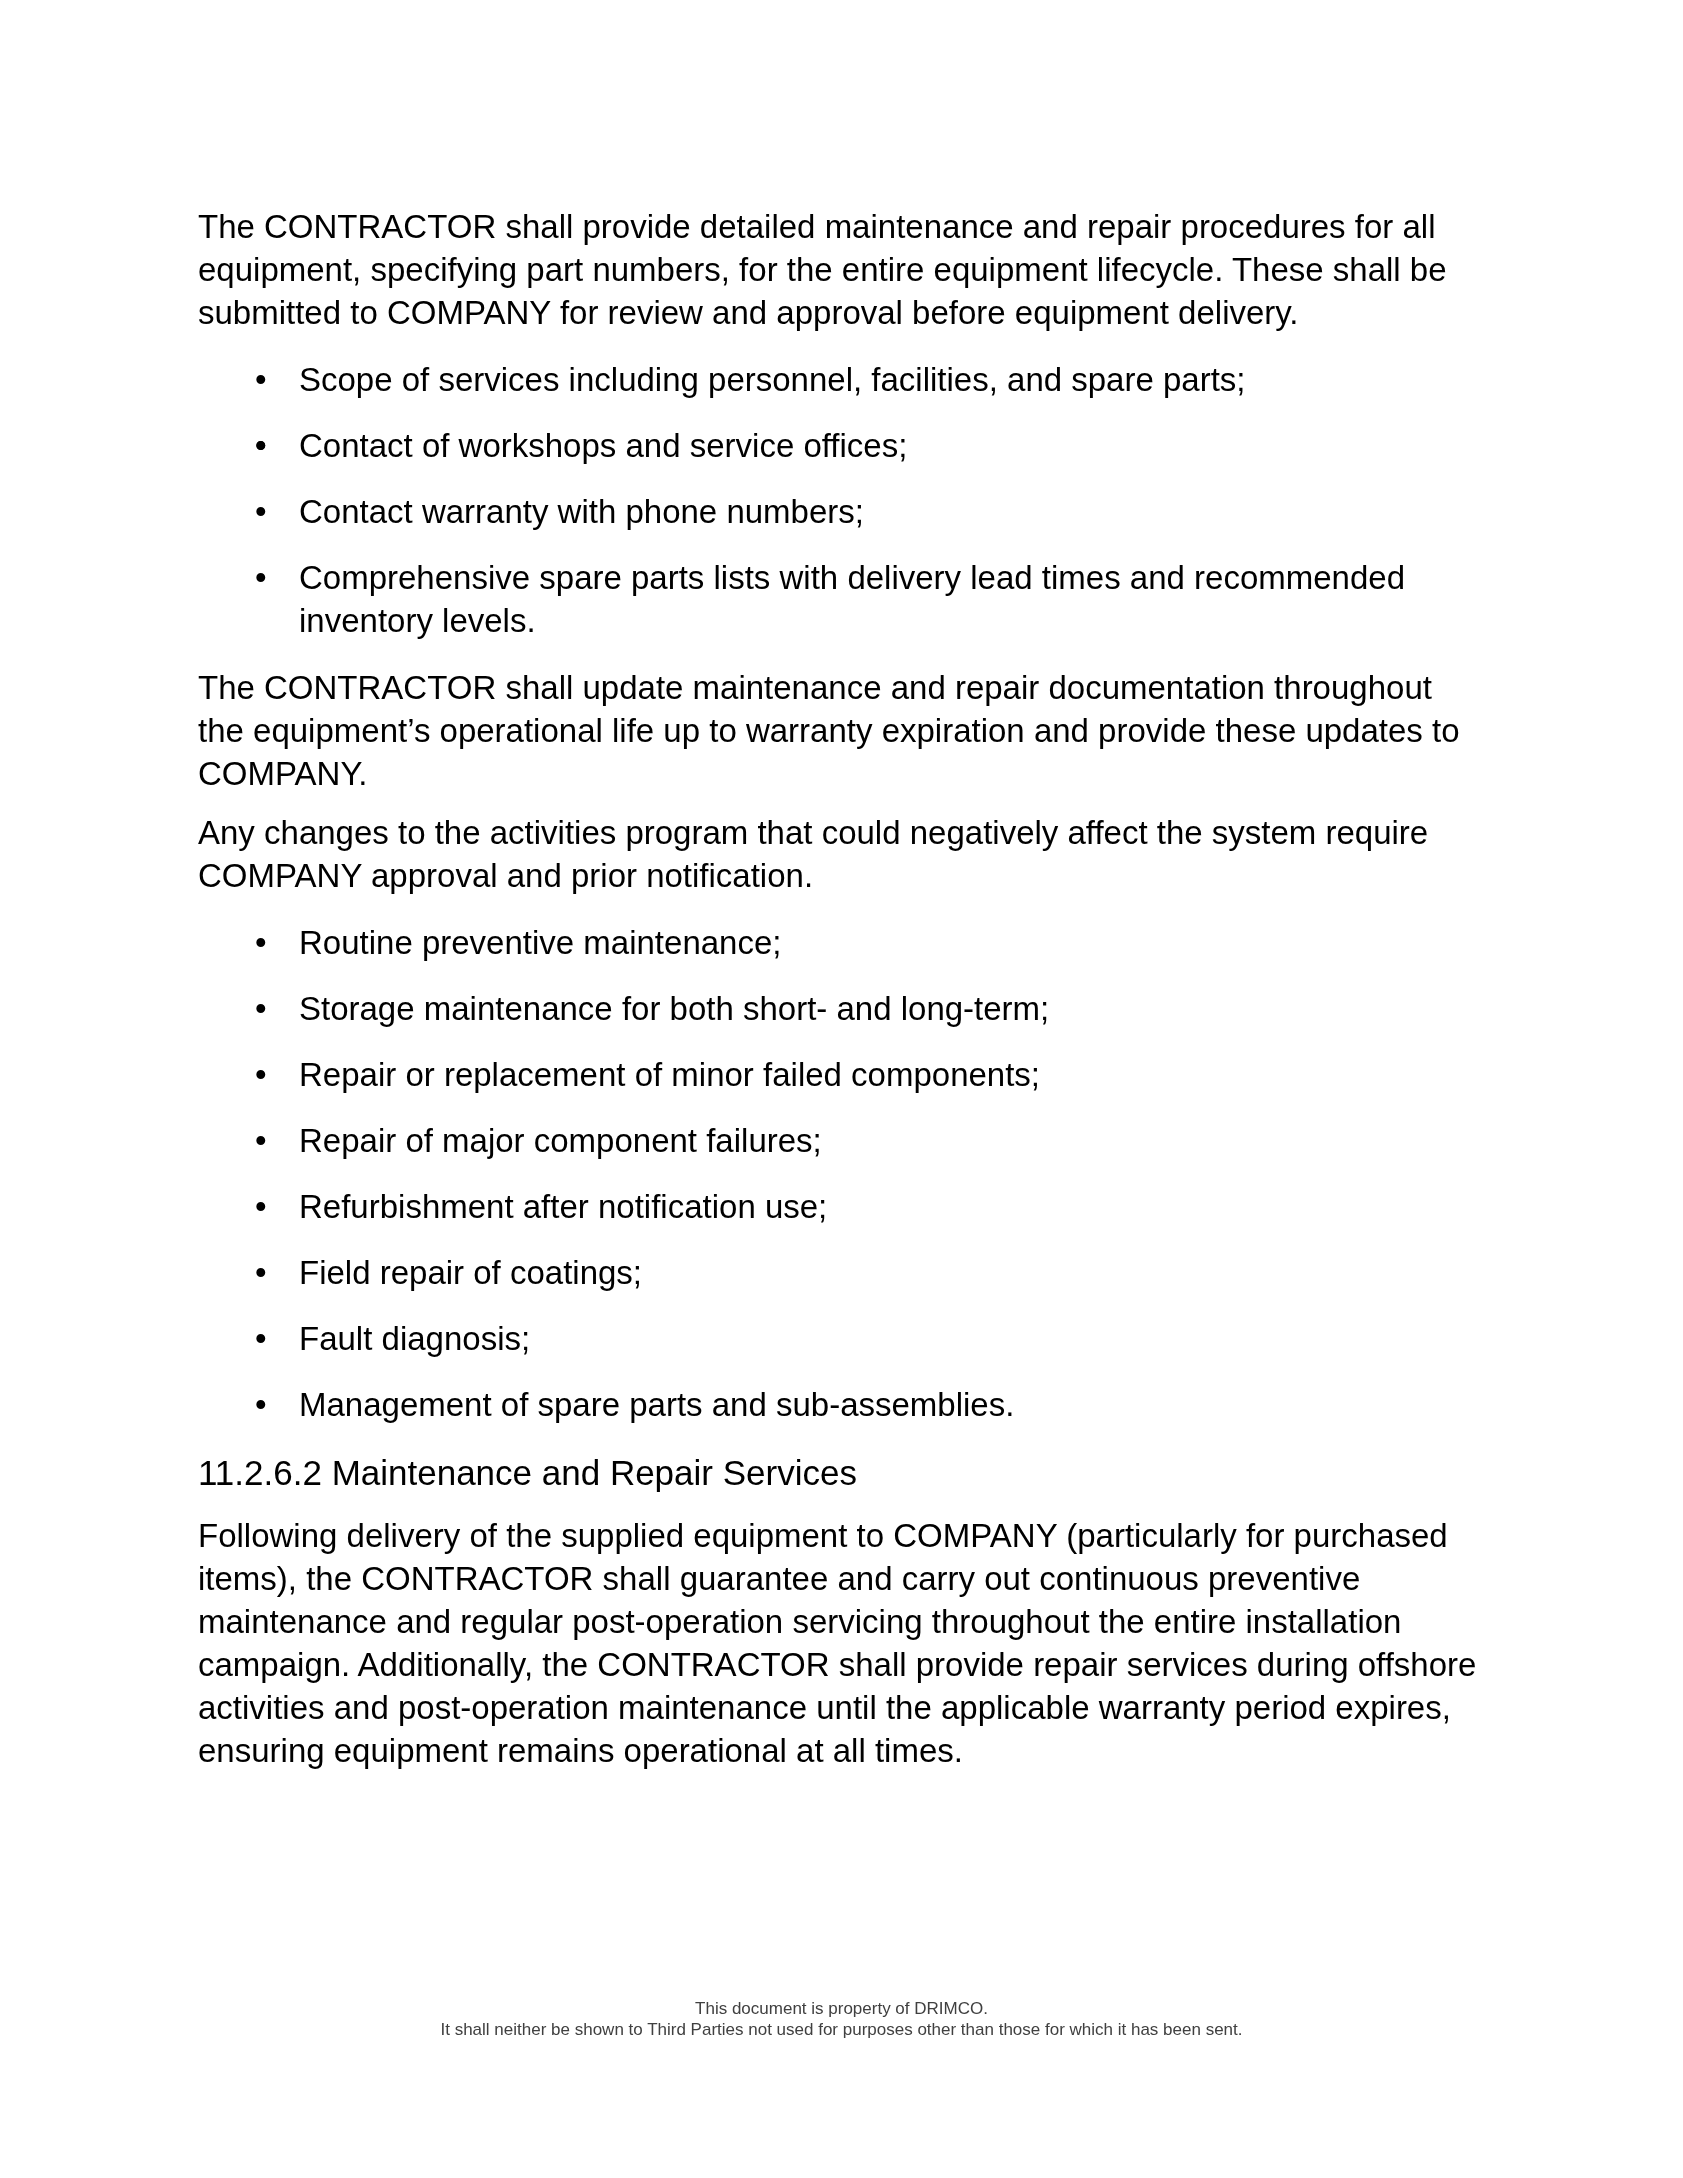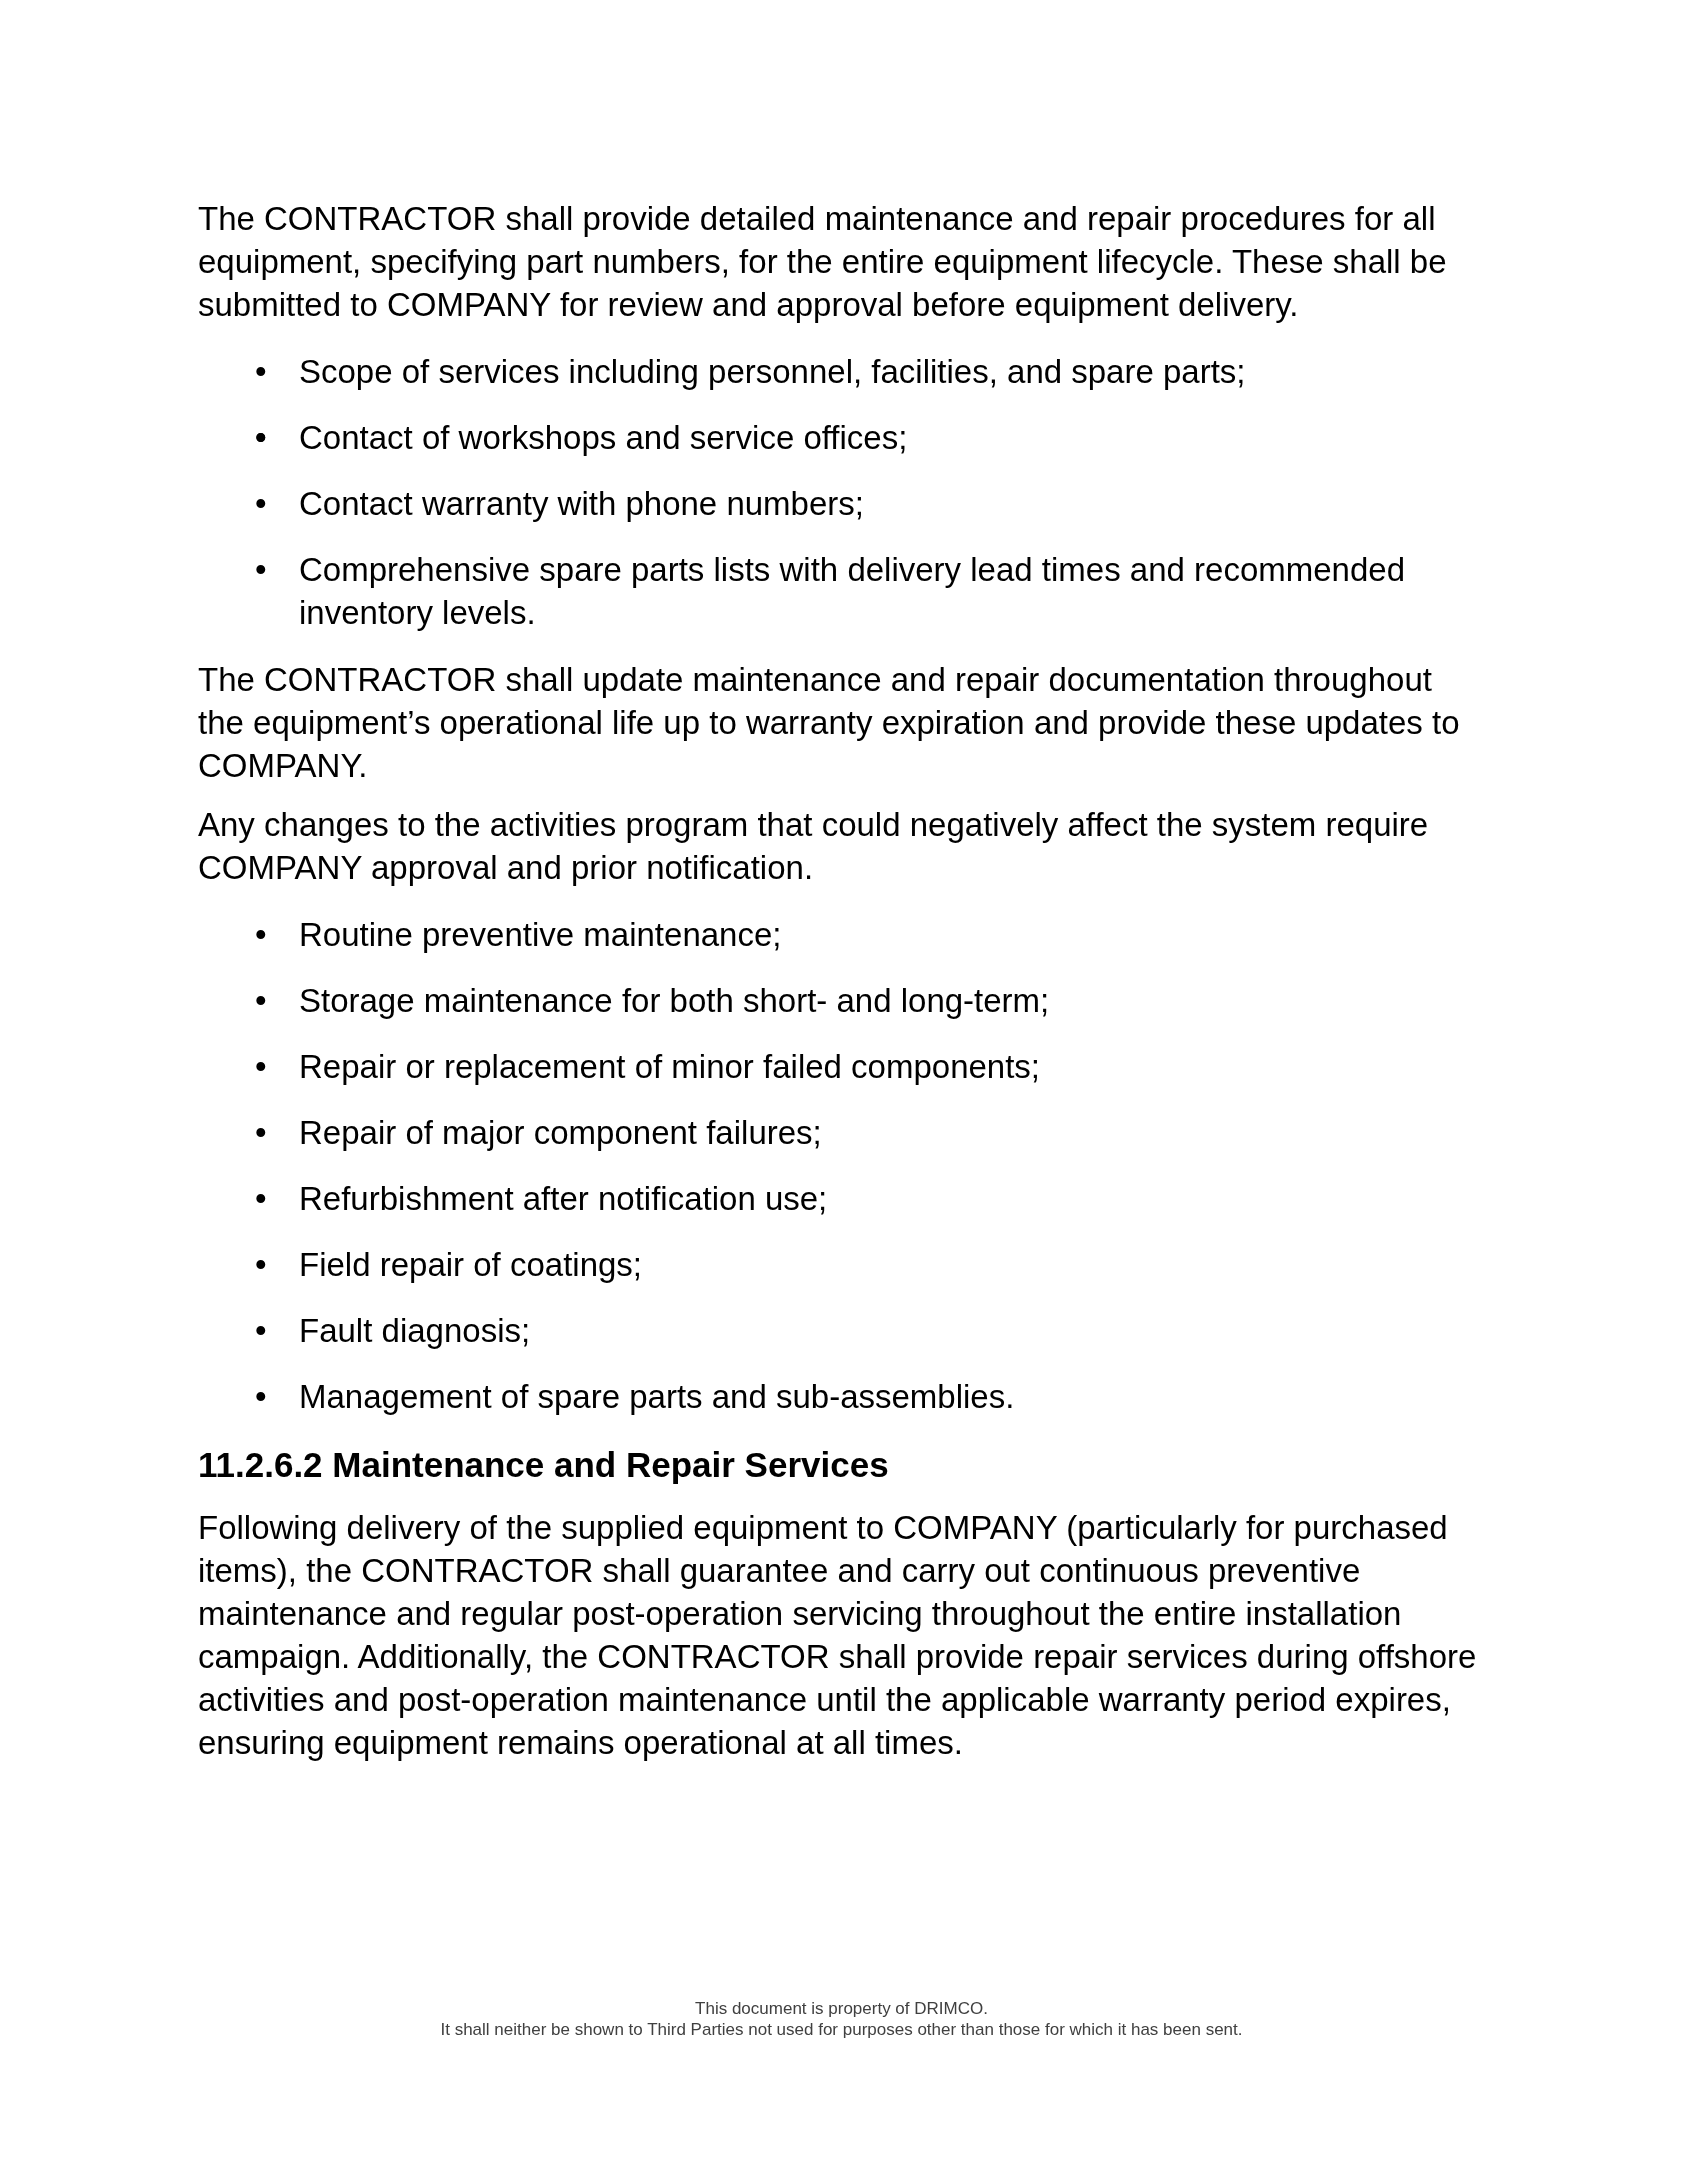--- a/index.html
+++ b/index.html
@@ -13,40 +13,40 @@
     overflow: hidden;
   }
   .content {
     position: absolute;
     left: 198px;
     top: 197px;
     width: 1287px;
     font-size: 33px;
     line-height: 43px;
   }
-  .content p { margin: 0 0 16px 0; }
+  .content p { margin: 8px 0 16px 0; }
   ul.bullet-list {
     list-style: none;
     margin: 24px 0;
     padding: 0 0 0 57px;
   }
   ul.bullet-list li {
     position: relative;
     padding-left: 44px;
     margin-bottom: 23px;
   }
   ul.bullet-list .bullet {
     position: absolute;
     left: 0;
     top: 0;
   }
   h2.section-heading {
     font-size: 35px;
     line-height: 46px;
-    font-weight: bold;
+    font-weight: normal;
     margin: 24px 0 18px 0;
   }
   .footer {
     position: absolute;
     left: 0;
     right: 0;
     top: 1998px;
     text-align: center;
     font-size: 17px;
     line-height: 21px;

